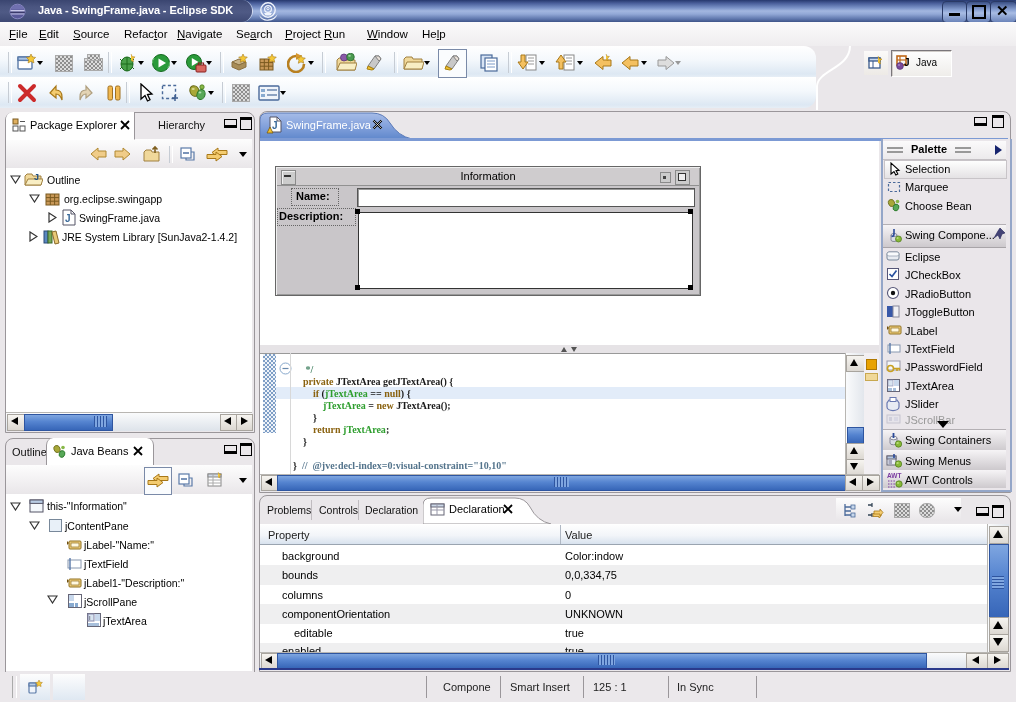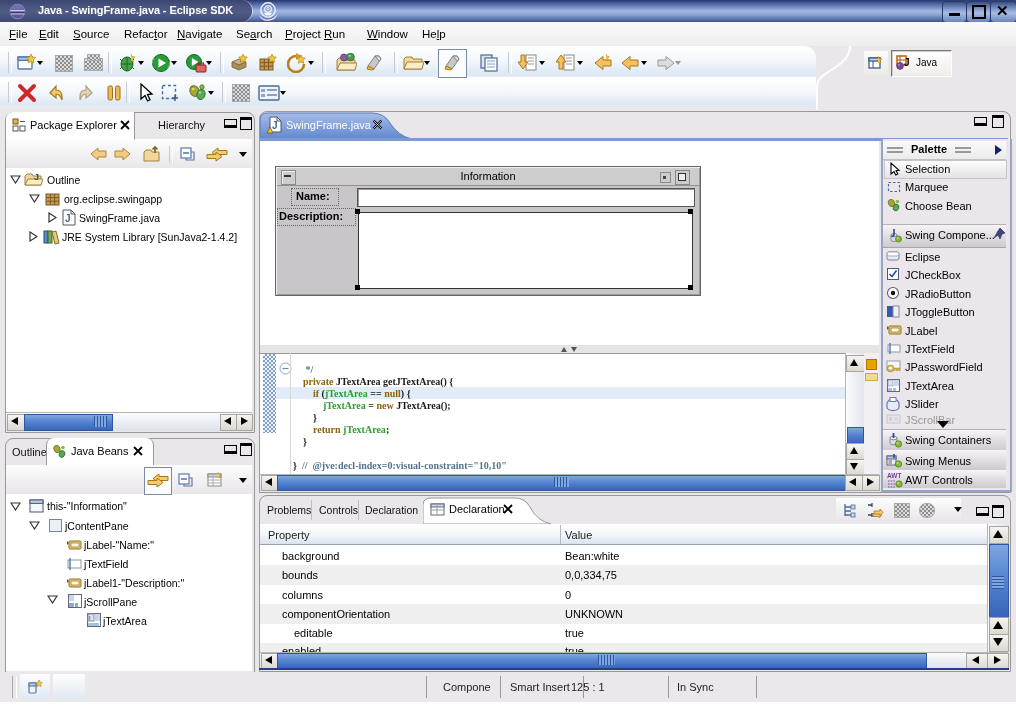--- a/index.html
+++ b/index.html
@@ -648,21 +648,21 @@
 <div class="a" style="left:992px;top:505px;width:10px;height:9px;border:1px solid #000;border-top-width:3px"></div>
 <div class="a" style="left:260px;top:524px;width:748px;height:128px;background:#fff"></div>
 <div class="a" style="left:260px;top:525px;width:727px;height:19px;background:linear-gradient(180deg,#fefefe 0%,#f2f5f9 55%,#d8e2ee 100%);border-bottom:1px solid #9aa4b0"></div>
 <div class="a" style="left:560px;top:525px;width:1px;height:19px;background:#b0b8c4"></div>
 <div class="a tre" style="left:268px;top:529px;color:#222">Property</div>
 <div class="a tre" style="left:565px;top:529px;color:#222">Value</div>
 <div class="a" style="left:260px;top:565px;width:727px;height:20px;background:#efeff0"></div>
 <div class="a" style="left:260px;top:604px;width:727px;height:20px;background:#efeff0"></div>
 <div class="a" style="left:260px;top:643px;width:727px;height:9px;background:#efeff0"></div>
 <div class="a tre" style="left:282px;top:550px">background</div>
-<div class="a tre" style="left:565px;top:550px">Bean:white</div>
+<div class="a tre" style="left:565px;top:550px">Color:indow</div>
 <div class="a tre" style="left:282px;top:569px">bounds</div>
 <div class="a tre" style="left:565px;top:569px">0,0,334,75</div>
 <div class="a tre" style="left:282px;top:589px">columns</div>
 <div class="a tre" style="left:565px;top:589px">0</div>
 <div class="a tre" style="left:282px;top:608px">componentOrientation</div>
 <div class="a tre" style="left:565px;top:608px">UNKNOWN</div>
 <div class="a tre" style="left:294px;top:627px">editable</div>
 <div class="a tre" style="left:565px;top:627px">true</div>
 <div class="a tre" style="left:282px;top:645px;height:7px;overflow:hidden">enabled</div>
 <div class="a tre" style="left:565px;top:645px;height:7px;overflow:hidden">true</div>
@@ -694,17 +694,17 @@
     <rect x="3" y="5" width="7" height="10" rx="1" fill="#f0f4fa" stroke="#5a7aa8" stroke-width="1.2"></rect>
     <rect x="3" y="5" width="7" height="3" fill="#b8cce4" stroke="#5a7aa8" stroke-width="1.2"></rect>
     <path d="M13 2 l1 2.2 2.4.3 -1.7 1.7 .4 2.4 -2.1-1.1 -2.1 1.1 .4-2.4 -1.7-1.7 2.4-.3z" fill="#f4c838" stroke="#a87818" stroke-width=".5"></path>
   </svg>
 <div class="a" style="left:53px;top:674px;width:32px;height:26px;background:linear-gradient(180deg,#fdfdfd,#dfe8f2)"></div>
 <div class="a" style="left:426px;top:676px;width:1px;height:22px;background:#9a969a"></div>
 <div class="a tre" style="left:443px;top:681px;color:#222">Compone</div>
 <div class="a" style="left:500px;top:676px;width:1px;height:22px;background:#9a969a"></div>
 <div class="a tre" style="left:510px;top:681px;color:#222">Smart Insert</div>
 <div class="a" style="left:583px;top:676px;width:1px;height:22px;background:#9a969a"></div>
-<div class="a tre" style="left:571px;top:681px;color:#222">125 : 1</div>
+<div class="a tre" style="left:593px;top:681px;color:#222">125 : 1</div>
 <div class="a" style="left:668px;top:676px;width:1px;height:22px;background:#9a969a"></div>
 <div class="a tre" style="left:677px;top:681px;color:#222">In Sync</div>
 <div class="a" style="left:756px;top:676px;width:1px;height:22px;background:#9a969a"></div>
 <div class="a" style="left:0;top:702px;width:1016px;height:6px;background:#fff"></div>
 
 </body></html>

